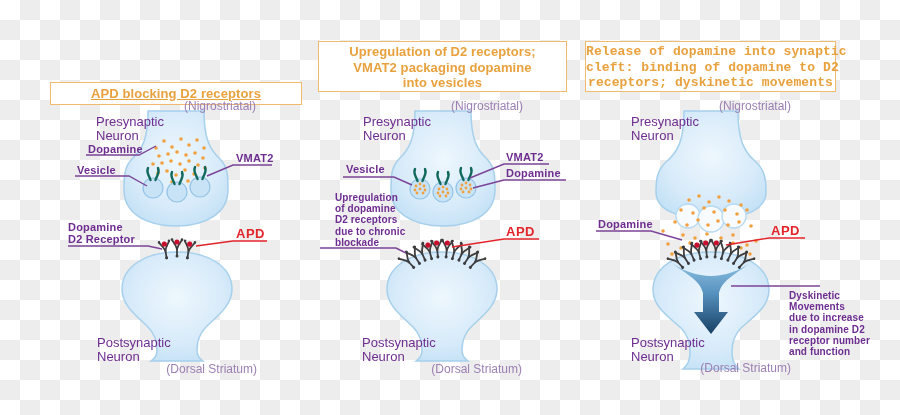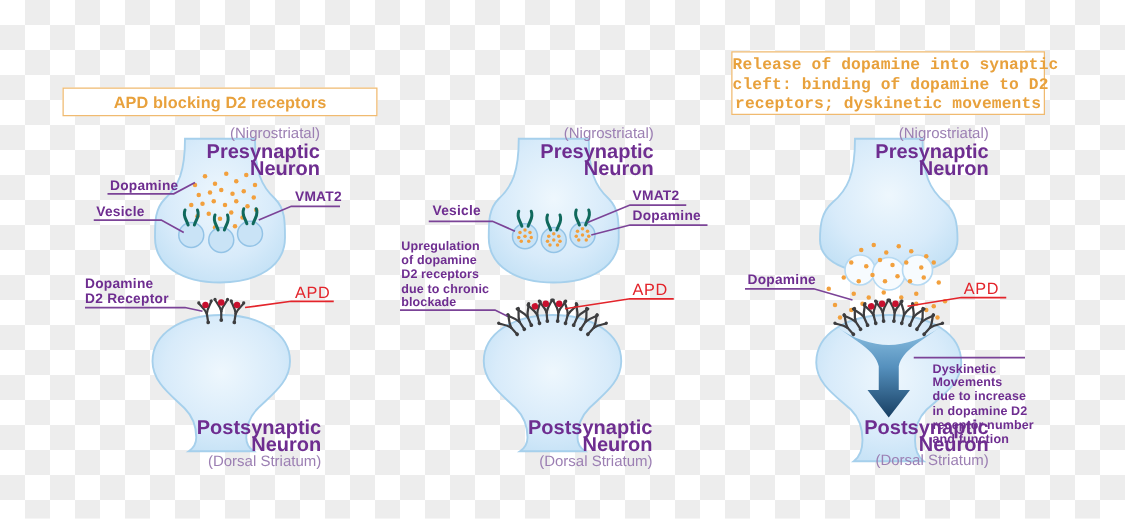--- a/index.html
+++ b/index.html
@@ -2,27 +2,27 @@
 <html><head>
 <meta charset="utf-8">
 <style>
   html,body{margin:0;padding:0;font-family:"Liberation Sans",sans-serif;}
   .stage{position:relative;width:900px;height:415px;overflow:hidden;
     background-image:conic-gradient(#ededed 0 25%, #ffffff 0 50%, #ededed 0 75%, #ffffff 0);
     background-size:40px 40px;}
   .stage svg{position:absolute;left:0;top:0;}
   .title-box{position:absolute;background:#ffffff;border:1.5px solid #f0ba70;color:#e8a13c;
     font-weight:bold;text-align:center;white-space:pre;font-size:13px;letter-spacing:.1px;}
-  .tb1{left:50px;top:70px;width:250px;height:21px;line-height:21px;}
+  .tb1{left:50px;top:82px;width:250px;height:21px;line-height:21px;text-decoration:underline;}
   .tb2{left:318px;top:41px;width:247px;height:47px;line-height:15.6px;padding-top:2px;}
   .tb3{left:585px;top:41px;width:249px;height:47px;line-height:15.6px;padding-top:2px;font-family:Liberation Mono, monospace;}
   .lbl{position:absolute;color:#6e2d90;font-weight:bold;font-size:11px;white-space:pre-line;line-height:12px;letter-spacing:.2px;}
-  .note{position:absolute;color:#6e2d90;font-weight:bold;font-size:10px;white-space:pre-line;line-height:11.2px;letter-spacing:.1px;}
-  .apdlbl{position:absolute;color:#e3242b;font-weight:normal;font-size:13px;white-space:pre;letter-spacing:.5px;}
-  .nname{position:absolute;width:160px;text-align:right;color:#6e2d90;font-weight:bold;font-size:16px;line-height:13.5px;white-space:pre-line;}
+  .note{position:absolute;color:#6e2d90;font-weight:bold;font-size:10px;white-space:pre-line;line-height:11.2px;letter-spacing:.1px;margin-left:14px;}
+  .apdlbl{position:absolute;color:#e3242b;font-weight:bold;font-size:13px;white-space:pre;letter-spacing:.5px;}
+  .nname{position:absolute;width:160px;text-align:left;color:#6e2d90;font-weight:normal;font-size:13px;line-height:13.5px;white-space:pre-line;}
   .region{position:absolute;width:160px;text-align:right;color:#9c7fb3;font-size:12px;white-space:pre;}
   
   .neuron{fill:url(#nf);stroke:#a6d0ec;stroke-width:1.5;}
   .ves{fill:#c9e3f6;stroke:#93c3e6;stroke-width:1.2;}
   .vmat{fill:none;stroke:#10695c;stroke-width:2.4;stroke-linecap:round;}
   .apdDot{fill:#c8102e;}
   .conn{fill:none;stroke:#7b4397;stroke-width:1.4;}
   .connR{fill:none;stroke:#e3242b;stroke-width:1.4;}
   .bump{fill:#f7fbfe;stroke:#b5d9f2;stroke-width:1.3;}
   .rc{stroke:#3d3d3f;stroke-width:1.8;fill:none;stroke-linecap:round;}
@@ -287,20 +287,23 @@
     </g>
     <g>
       <polyline class="conn" points="596,231 651,231 682,240"></polyline>
       <polyline class="conn" points="731,286 820,286"></polyline>
       <polyline class="connR" points="805,238 769,238 726,245"></polyline>
     </g>
   </g>
 </svg>
 
   <div class="title-box tb1">APD blocking D2 receptors</div>
+  <div class="title-box tb2">Upregulation of D2 receptors;
+VMAT2 packaging dopamine
+into vesicles</div>
   <div class="title-box tb3">Release of dopamine into synaptic
 cleft: binding of dopamine to D2
 receptors; dyskinetic movements</div>
 
   <div class="region" style="left:96px;top:99px;">(Nigrostriatal)</div>
   <div class="nname" style="left:96px;top:115px;">Presynaptic
 Neuron</div>
   <div class="lbl" style="left:88px;top:143px;">Dopamine</div>
   <div class="lbl" style="left:77px;top:164px;">Vesicle</div>
   <div class="lbl" style="left:236px;top:152px;">VMAT2</div>
@@ -325,21 +328,21 @@
   <div class="apdlbl" style="left:506px;top:224px;">APD</div>
   <div class="nname" style="left:362px;top:336px;">Postsynaptic
 Neuron</div>
   <div class="region" style="left:362px;top:362px;">(Dorsal Striatum)</div>
 
   <div class="region" style="left:631px;top:99px;">(Nigrostriatal)</div>
   <div class="nname" style="left:631px;top:115px;">Presynaptic
 Neuron</div>
   <div class="lbl" style="left:598px;top:218px;">Dopamine</div>
   <div class="apdlbl" style="left:771px;top:223px;">APD</div>
-  <div class="note" style="left:746px;top:290px;">Dyskinetic
+  <div class="note" style="left:775px;top:290px;">Dyskinetic
 Movements
 due to increase
 in dopamine D2
 receptor number
 and function</div>
   <div class="nname" style="left:631px;top:336px;">Postsynaptic
 Neuron</div>
   <div class="region" style="left:631px;top:361px;">(Dorsal Striatum)</div>
 
 </div>

